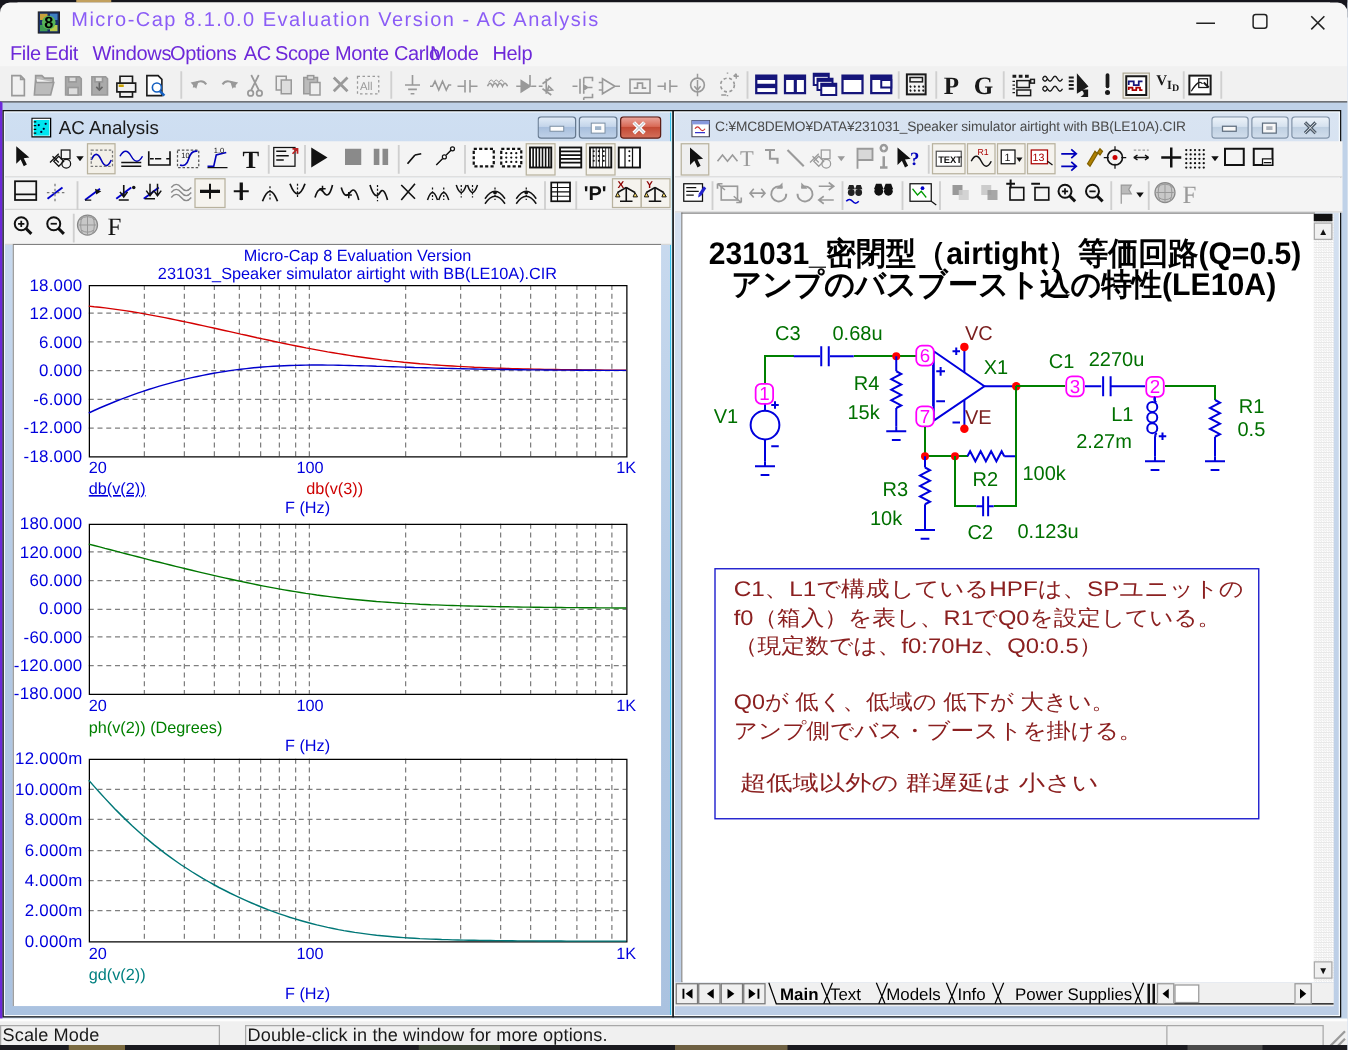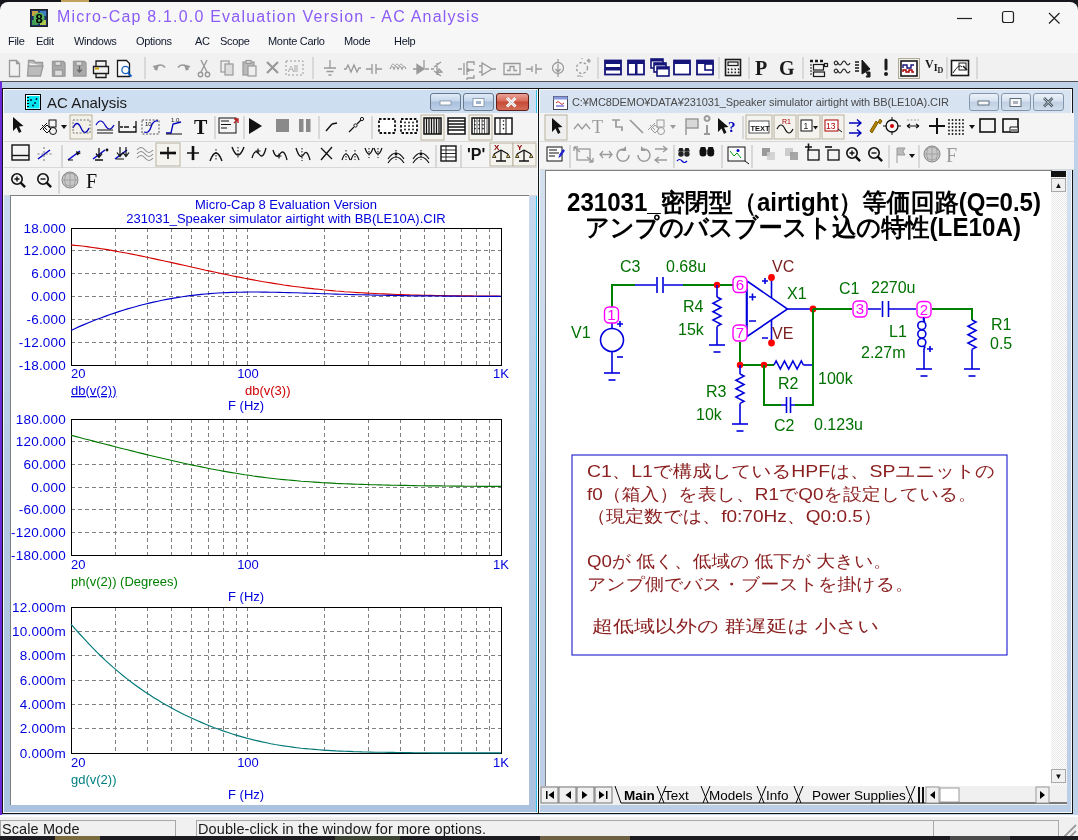--- a/index.html
+++ b/index.html
@@ -7,21 +7,21 @@
 body{font-family:"Liberation Sans",sans-serif;position:relative;background:#f7f7f7;}
 .abs{position:absolute;}
 
 #topstrip{left:0;top:0;width:1078px;height:2px;background:#16161d;}
 #botstrip{left:0;top:836px;width:1078px;height:4px;background:#1b1b20;}
 
 #titlebar{left:0;top:2px;width:1078px;height:28px;background:#f7f7f7;border-radius:8px 8px 0 0;}
 #titlebar .ttext{position:absolute;left:57px;top:6px;font-size:16px;color:#8b5cf6;letter-spacing:1.2px;}
 
 #menubar{left:0;top:30px;width:1078px;height:23px;background:#f7f7f7;}
-#menubar span{position:absolute;top:5px;font-size:11px;color:#0f172a;letter-spacing:-0.3px;}
+#menubar span{position:absolute;top:5px;font-size:16px;color:#6d28d9;letter-spacing:-0.3px;}
 
 #toolbar{left:0;top:53px;width:1078px;height:28px;background:#f1f1f1;}
 
 #mdi{left:0;top:81px;width:1078px;height:734px;background:#c0d2e8;border-top:1px solid #505050;border-left:2px solid #6d28d9;}
 
 .cwin{position:absolute;border:1px solid #141414;background:linear-gradient(#cfdff2,#b3c9e4 55%,#aac2e0);box-shadow:inset 0 0 0 1px #f6fafd;}
 .ctitle{position:absolute;left:3px;top:1px;height:24px;right:3px;font-size:14px;color:#1a1a1a;}
 .ctoolbar{position:absolute;background:#f4f4f4;border-bottom:1px solid #d8d8d8;}
 
 .sbtn{position:absolute;width:15px;height:14px;background:#f0f0f0;border:1px solid #aaa;font-size:8px;color:#111;text-align:center;line-height:14px;}

